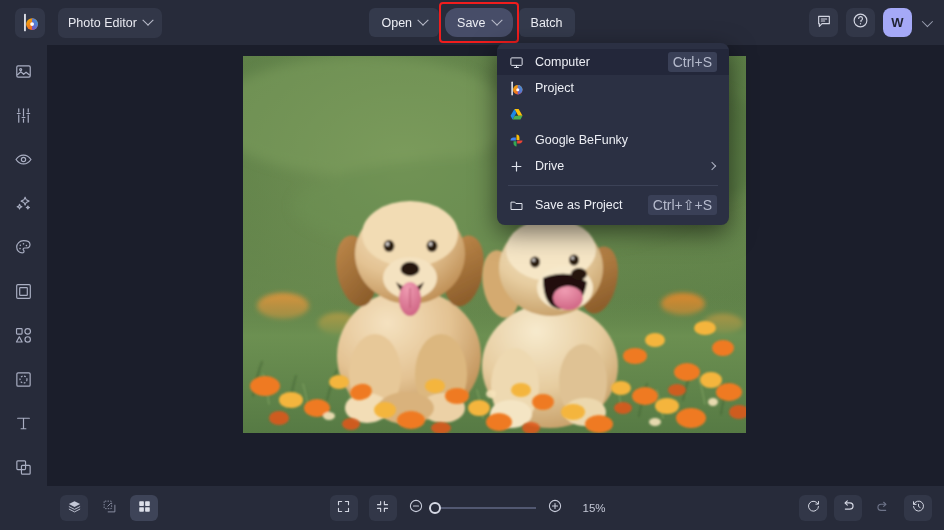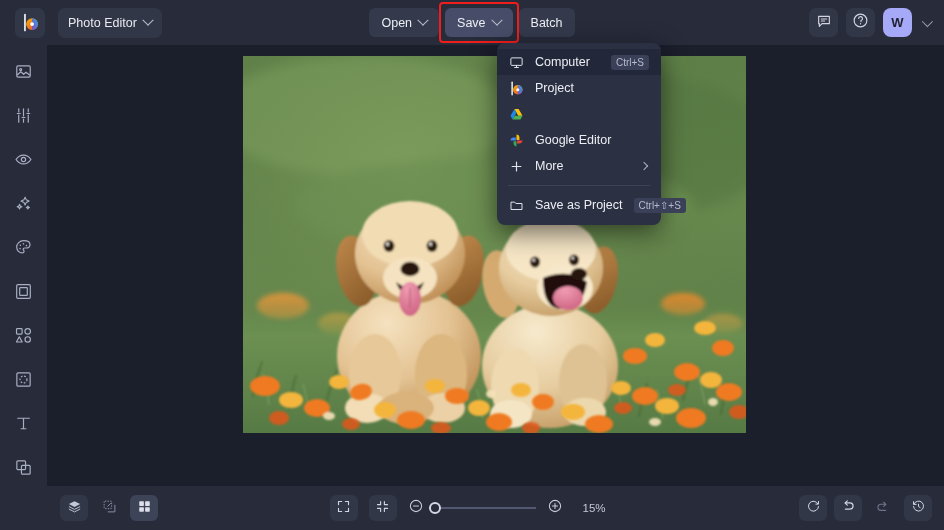--- a/index.html
+++ b/index.html
@@ -69,21 +69,21 @@
     background: #343a4c;
     border-radius: 6px;
     display: flex; align-items: center; gap: 7px;
     padding: 0 12px;
     font-size: 12.5px;
     color: #eceef4;
     cursor: pointer;
     border: none;
     font-family: inherit;
   }
-  .hbtn.active { background: #474d68; }
+  .hbtn.active { background: #474d68; border-radius: 12px; }
   .save-wrap {
     position: relative;
     padding: 4px;
     border: 2.5px solid #f01d1d;
     border-radius: 4px;
   }
   .header-right {
     margin-left: auto;
     display: flex; align-items: center; gap: 8px;
     padding-right: 4px;
@@ -148,21 +148,21 @@
     width: 503px; height: 377px;
     overflow: hidden;
     background: #4e7540;
   }
   .photo svg { display: block; width: 100%; height: 100%; }
 
   
   .menu {
     position: absolute;
     left: 497px; top: 43px;
-    width: 164px;
+    width: 232px;
     background: #2b3043;
     border-radius: 8px;
     box-shadow: 0 8px 26px rgba(0,0,0,.55);
     padding: 6px 0 7px 0;
     z-index: 60;
   }
   .menu-row {
     height: 26px;
     display: flex; align-items: center;
     padding: 0 12px;
@@ -175,21 +175,21 @@
   .menu-row.hover { background: #23273a; }
   .menu-ico {
     width: 15px; height: 15px;
     display: flex; align-items: center; justify-content: center;
     flex: 0 0 15px;
   }
   .menu-label { flex: 1 1 auto; white-space: nowrap; }
   .kbd {
     background: #3a4057;
     color: #b6bbcd;
-    font-size: 10px;
+    font-size: 14px;
     border-radius: 3px;
     padding: 2px 5px;
     white-space: nowrap;
   }
   .menu-arrow {
     width: 6px; height: 6px;
     border-right: 1.5px solid #aeb3c4;
     border-top: 1.5px solid #aeb3c4;
     transform: rotate(45deg);
     margin-right: 2px;
@@ -661,30 +661,30 @@
 
     <div class="menu-row">
       <span class="menu-ico">
         <svg viewBox="0 0 24 24" width="15" height="15">
           <path d="M12 2.4c2.6 0 4.7 2.1 4.7 4.7V11H12z" fill="#fbbc04"></path>
           <path d="M21.6 12c0 2.6-2.1 4.7-4.7 4.7H13V12z" fill="#ea4335"></path>
           <path d="M12 21.6c-2.6 0-4.7-2.1-4.7-4.7V13H12z" fill="#34a853"></path>
           <path d="M2.4 12c0-2.6 2.1-4.7 4.7-4.7H11V12z" fill="#4285f4"></path>
         </svg>
       </span>
-      <span class="menu-label">Google Editor</span>
+      <span class="menu-label">Google BeFunky</span>
     </div>
 
     <div class="menu-row">
       <span class="menu-ico">
         <svg viewBox="0 0 24 24" width="15" height="15" stroke="#dfe2ec" stroke-width="1.9" stroke-linecap="round">
           <path d="M12 5v14M5 12h14"></path>
         </svg>
       </span>
-      <span class="menu-label">More</span>
+      <span class="menu-label">Drive</span>
       <span class="menu-arrow"></span>
     </div>
 
     <div class="menu-sep"></div>
 
     <div class="menu-row">
       <span class="menu-ico">
         <svg viewBox="0 0 24 24" width="15" height="15" fill="none" stroke="#dfe2ec" stroke-width="1.6">
           <path d="M3.2 6.6h6l1.8 2.2h9.8v9.6H3.2z" stroke-linejoin="round"></path>
         </svg>

